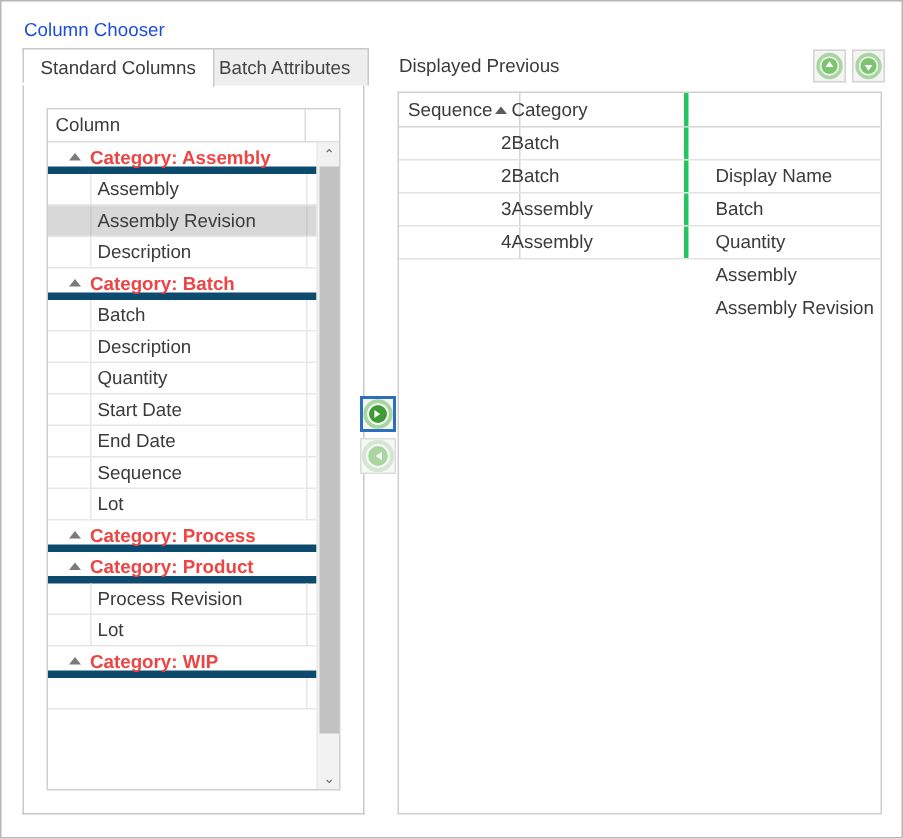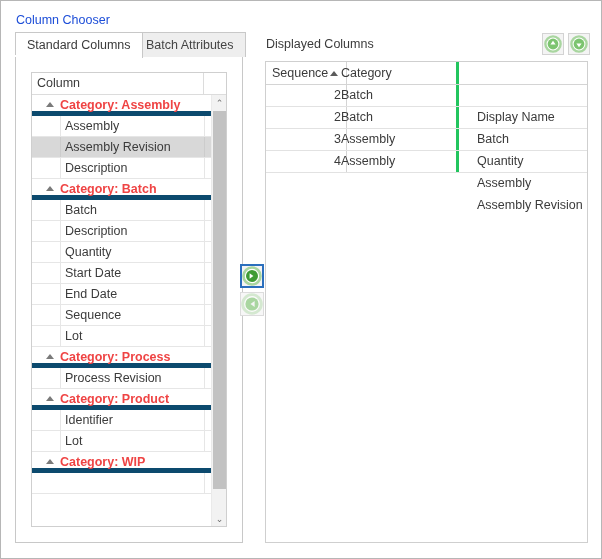--- a/index.html
+++ b/index.html
@@ -349,29 +349,24 @@
             <span class="lead"></span>
             <span class="name">Sequence</span>
             <span class="extra"></span>
           </div>
           <div class="trow item">
             <span class="lead"></span>
             <span class="name">Lot</span>
             <span class="extra"></span>
           </div>
           <div class="trow group"><span class="twisty"></span><span>Category: Process</span></div>
+          <div class="trow group"><span class="twisty"></span><span>Category: Product</span></div>
           <div class="trow item">
             <span class="lead"></span>
             <span class="name">Process Revision</span>
-            <span class="extra"></span>
-          </div>
-          <div class="trow group"><span class="twisty"></span><span>Category: Product</span></div>
-          <div class="trow item">
-            <span class="lead"></span>
-            <span class="name">Identifier</span>
             <span class="extra"></span>
           </div>
           <div class="trow item">
             <span class="lead"></span>
             <span class="name">Lot</span>
             <span class="extra"></span>
           </div>
           <div class="trow group"><span class="twisty"></span><span>Category: WIP</span></div>
           <div class="trow item">
             <span class="lead"></span>
@@ -402,21 +397,21 @@
     <span>
       <svg width="22" height="22" viewBox="0 0 20 20">
         <circle cx="10" cy="10" r="9" fill="#fafafa"></circle>
         <circle cx="10" cy="10" r="8.5" fill="none" stroke="#d4e8d0" stroke-width="2.6"></circle>
         <circle cx="10" cy="10" r="6" fill="#a9d6a0"></circle>
         <path d="M12.4 7.3 L8.6 10 L12.4 12.7 Z" fill="#f4f4f4"></path>
       </svg>
     </span>
   </div>
 
-  <div id="displayed-title">Displayed Columns</div>
+  <div id="displayed-title">Displayed Previous</div>
 
   <div class="movebtn" id="move-up">
     <span>
       <svg width="20" height="20" viewBox="0 0 20 20">
         <circle cx="10" cy="10" r="8.2" fill="#ffffff"></circle>
         <circle cx="10" cy="10" r="7.6" fill="none" stroke="#a9d6a0" stroke-width="2.4"></circle>
         <circle cx="10" cy="10" r="5.4" fill="#7cc470"></circle>
         <path d="M10 6.8 L12.6 10.6 L7.4 10.6 Z" fill="#ffffff"></path>
       </svg>
     </span>

